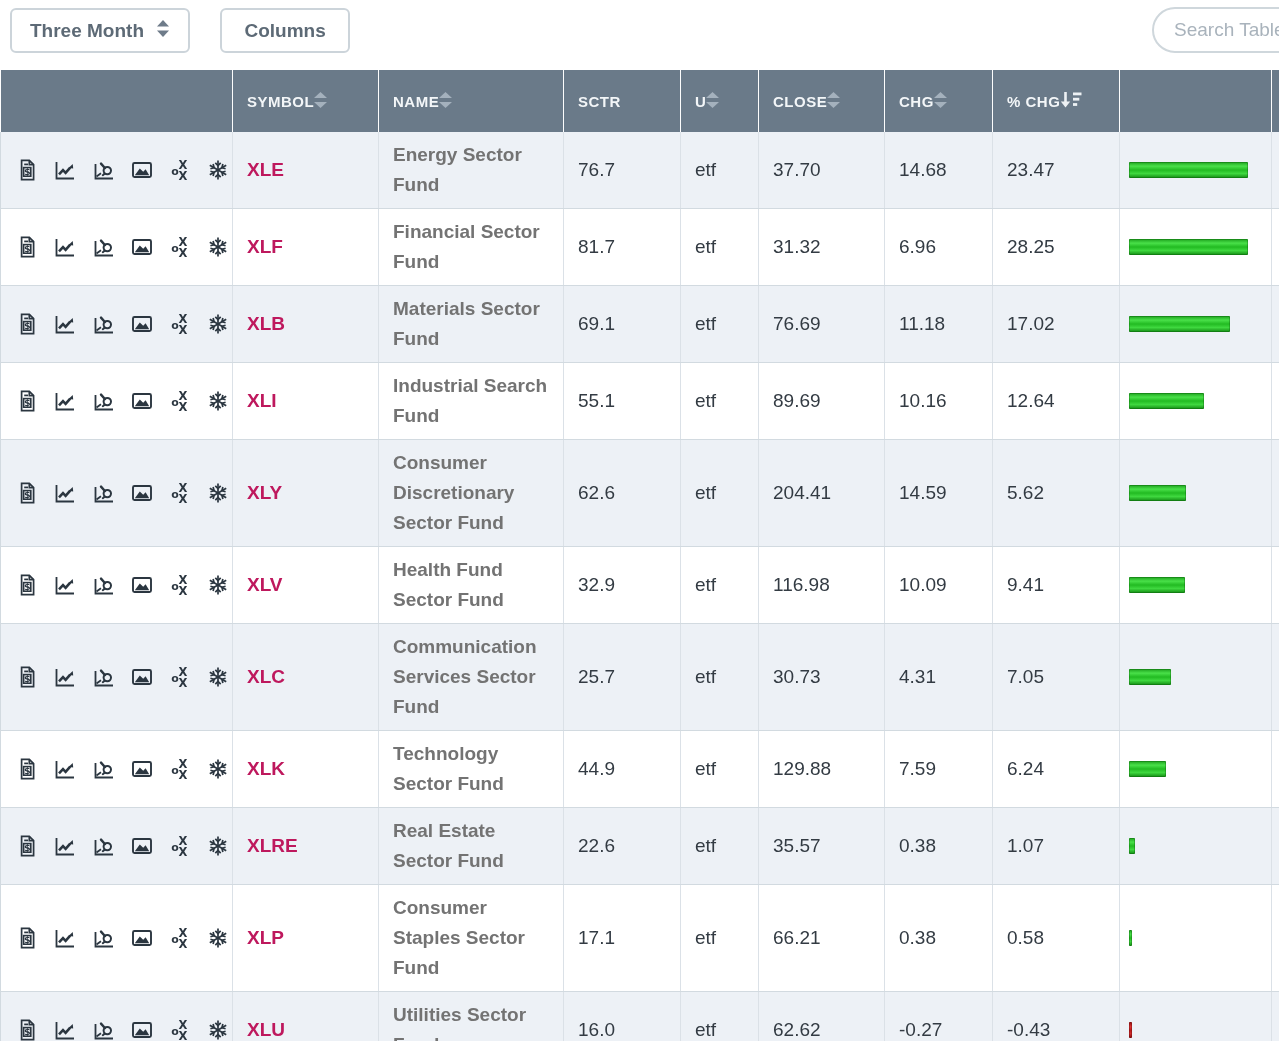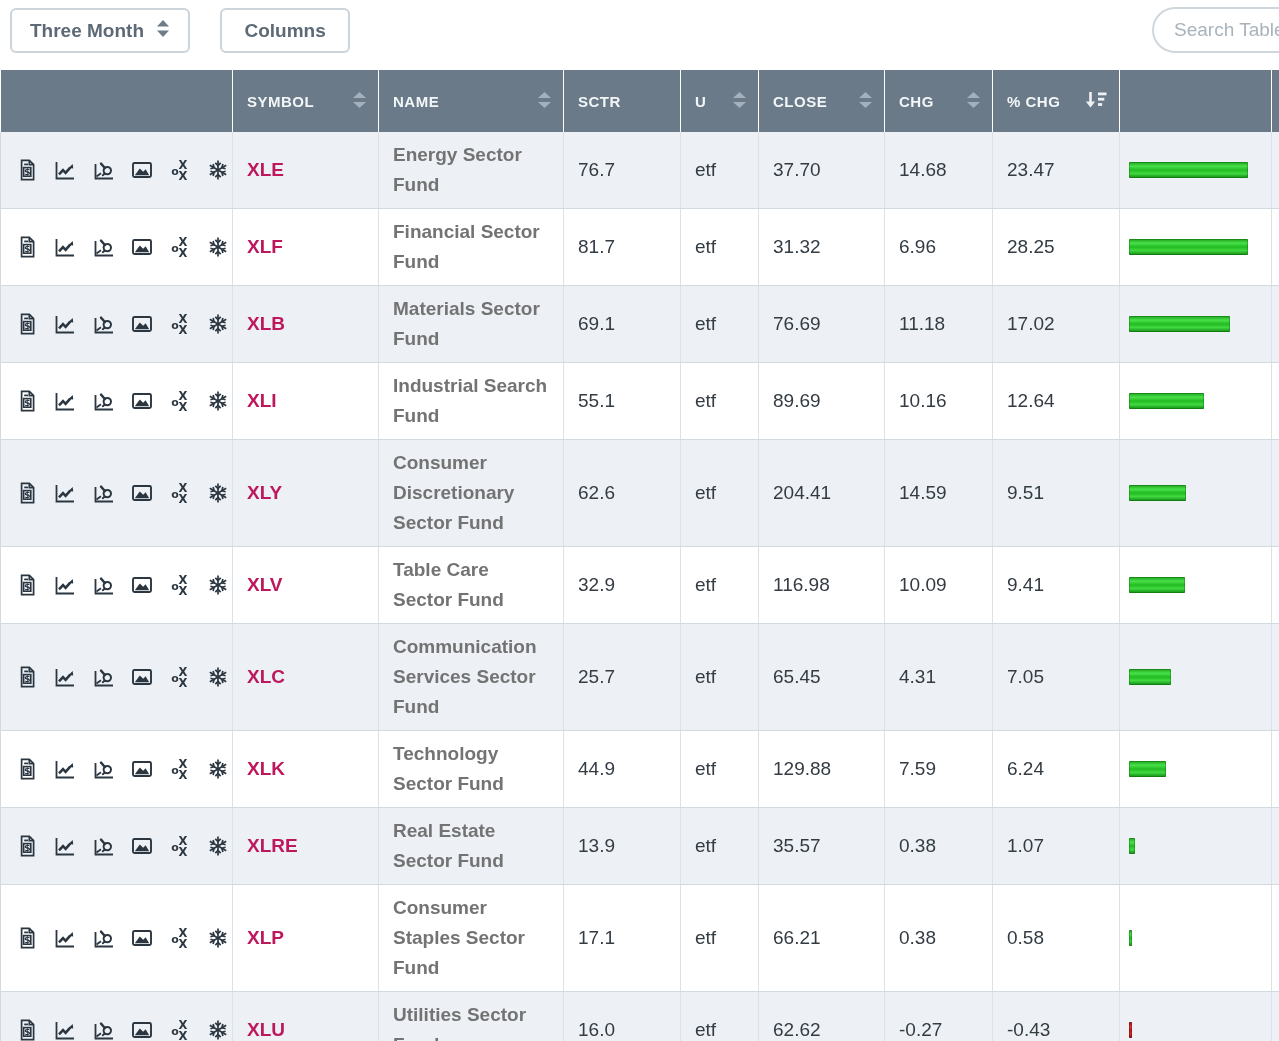--- a/index.html
+++ b/index.html
@@ -30,21 +30,21 @@
   col.c0{width:232px} col.c1{width:146px} col.c2{width:185px} col.c3{width:117px}
   col.c4{width:78px}  col.c5{width:126px} col.c6{width:108px} col.c7{width:127px}
   col.c8{width:152px} col.c9{width:120px}
 
   thead th {
     background:#6a7a89; height:62px; vertical-align:middle; text-align:left;
     color:#f3f6f8; font-size:15px; letter-spacing:.5px; font-weight:bold;
     padding:0 12px 0 14px; border-left:1px solid #fdfdfd; cursor:pointer;
   }
   thead th:first-child { border-left:none; cursor:default; }
-  .th-in { display:flex; align-items:center; justify-content:space-between; }
+  .th-in { display:flex; align-items:center; justify-content:flex-start; }
   .sort-arrows { flex:0 0 auto; }
 
   tbody td {
     vertical-align:middle; padding:8px 14px; font-size:19px; color:#333b43;
     border-left:1px solid #dbe1e7; border-bottom:1px solid #d2dae0;
     background:#fff;
   }
   tbody td:first-child { border-left:1px solid #d2dae0; }
   tr.odd td { background:#edf1f6; }
 
@@ -559,21 +559,21 @@
     <td>
       <span class="sym">XLY</span>
     </td>
     <td>
       <a class="name-link">Consumer Discretionary Sector Fund</a>
     </td>
     <td>62.6</td>
     <td>etf</td>
     <td>204.41</td>
     <td>14.59</td>
-    <td>9.51</td>
+    <td>5.62</td>
     <td class="bar-cell">
       <div class="bar" style="width: 56.5845px;"></div>
     </td>
     <td></td>
   </tr>
         <tr>
     <td class="c-actions-cell">
       <span class="act">
         <svg width="24" height="24" viewBox="0 0 24 24">
           <path d="M6.6 2.4 H14.3 L18.6 6.7 V21.6 H6.6 Z" fill="none" stroke="currentColor" stroke-width="1.7"></path>
@@ -631,21 +631,21 @@
               <path d="M9.3 19.2 L12 16.5 L14.7 19.2"></path>
             </g>
           </g>
         </svg>
       </span>
     </td>
     <td>
       <span class="sym">XLV</span>
     </td>
     <td>
-      <a class="name-link">Table Care Sector Fund</a>
+      <a class="name-link">Health Fund Sector Fund</a>
     </td>
     <td>32.9</td>
     <td>etf</td>
     <td>116.98</td>
     <td>10.09</td>
     <td>9.41</td>
     <td class="bar-cell">
       <div class="bar" style="width: 55.9895px;"></div>
     </td>
     <td></td>
@@ -713,21 +713,21 @@
       </span>
     </td>
     <td>
       <span class="sym">XLC</span>
     </td>
     <td>
       <a class="name-link">Communication Services Sector Fund</a>
     </td>
     <td>25.7</td>
     <td>etf</td>
-    <td>65.45</td>
+    <td>30.73</td>
     <td>4.31</td>
     <td>7.05</td>
     <td class="bar-cell">
       <div class="bar" style="width: 41.9475px;"></div>
     </td>
     <td></td>
   </tr>
         <tr>
     <td class="c-actions-cell">
       <span class="act">
@@ -867,21 +867,21 @@
           </g>
         </svg>
       </span>
     </td>
     <td>
       <span class="sym">XLRE</span>
     </td>
     <td>
       <a class="name-link">Real Estate Sector Fund</a>
     </td>
-    <td>13.9</td>
+    <td>22.6</td>
     <td>etf</td>
     <td>35.57</td>
     <td>0.38</td>
     <td>1.07</td>
     <td class="bar-cell">
       <div class="bar" style="width: 6.3665px;"></div>
     </td>
     <td></td>
   </tr>
         <tr>

